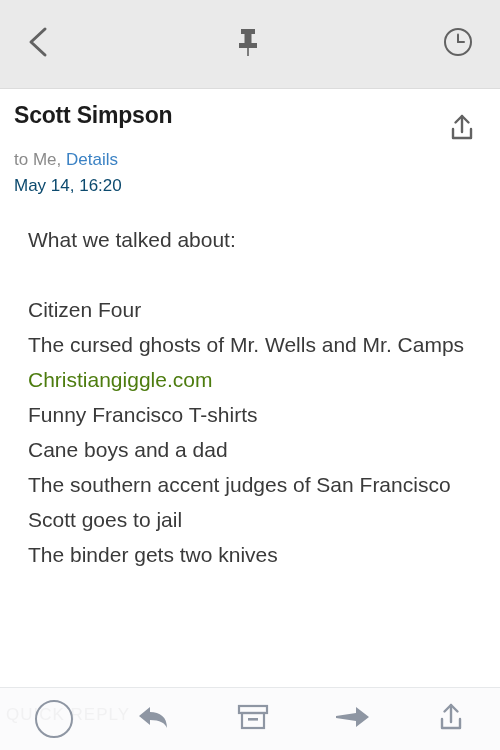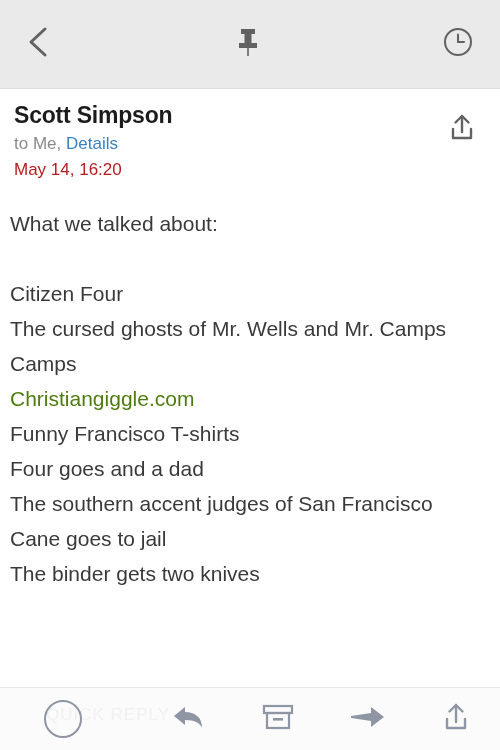--- a/index.html
+++ b/index.html
@@ -57,43 +57,43 @@
     font-weight: bold;
     color: #1c1c1c;
     line-height: 1.22;
     letter-spacing: -0.2px;
     text-align: right;
   }
   .meta-line {
     font-size: 17px;
     color: #8a8a8a;
     line-height: 1.55;
-    margin-top: 2px;
+    margin-top: 18px;
   }
   .meta-link {
     color: #3b82c4;
   }
   .date-line {
     font-size: 17px;
-    color: #b91c1c;
+    color: #0c4a6e;
     line-height: 1.55;
   }
   .share-header-btn {
     width: 44px;
     height: 44px;
     display: flex;
     align-items: center;
     justify-content: center;
     margin-top: 6px;
     margin-right: 2px;
   }
 
   
   .msg-body {
-    padding: 14px 14px 0 10px;
+    padding: 14px 14px 0 28px;
     font-size: 21px;
     color: #3a3a3a;
     line-height: 35px;
   }
   .body-line {
     white-space: pre-wrap;
     word-wrap: break-word;
   }
   .body-line.blank {
     height: 35px;
@@ -114,21 +114,21 @@
     box-sizing: border-box;
     display: flex;
     align-items: center;
   }
   .quick-reply-zone {
     position: relative;
     width: 104px;
     height: 63px;
     display: flex;
     align-items: center;
-    margin-left: 40px;
+    justify-content: center;
   }
   .quick-reply-label {
     position: absolute;
     left: 6px;
     top: 17px;
     font-size: 17px;
     letter-spacing: 1px;
     color: #f1f1f2;
     white-space: nowrap;
   }
@@ -203,26 +203,25 @@
       </svg>
     </span>
   </div>
 </div>
 
 <div class="msg-body">
   <div class="body-line">What we talked about:</div>
   <div class="body-line blank"></div>
   <div class="body-line">Citizen Four</div>
   <div class="body-line">The cursed ghosts of Mr. Wells and Mr. Camps</div>
-  <div class="body-line">Camps</div>
   <div class="body-line body-link">Christiangiggle.com</div>
   <div class="body-line">Funny Francisco T-shirts</div>
-  <div class="body-line">Four goes and a dad</div>
+  <div class="body-line">Cane boys and a dad</div>
   <div class="body-line">The southern accent judges of San Francisco</div>
-  <div class="body-line">Cane goes to jail</div>
+  <div class="body-line">Scott goes to jail</div>
   <div class="body-line">The binder gets two knives</div>
 </div>
 
 <div class="bottombar">
 
   <div class="quick-reply-zone">
     <div class="quick-reply-label">QUICK REPLY</div>
     <div class="quick-reply-circle"></div>
   </div>
 

